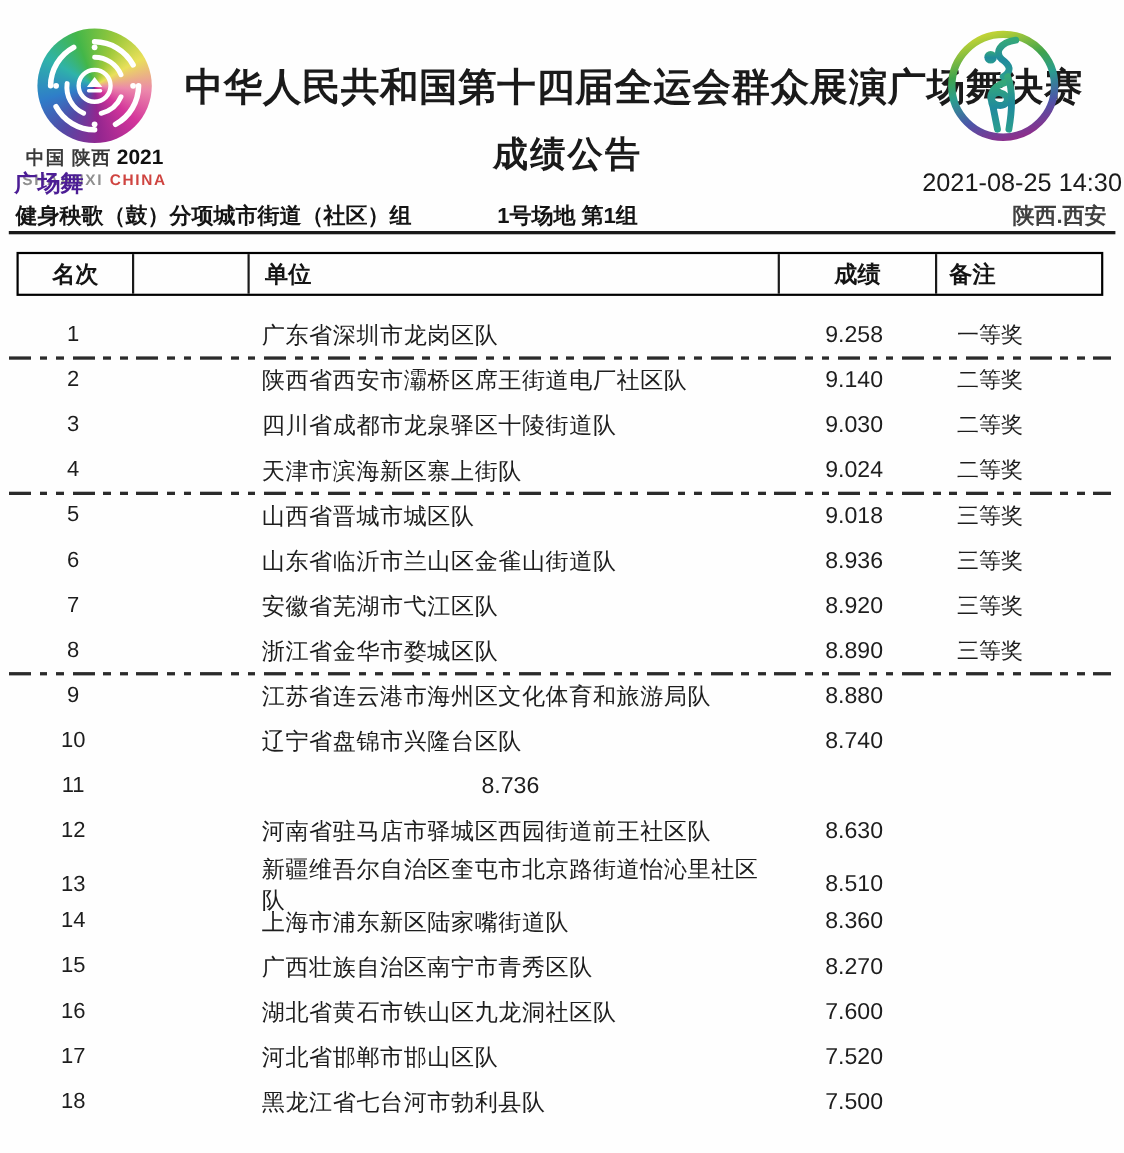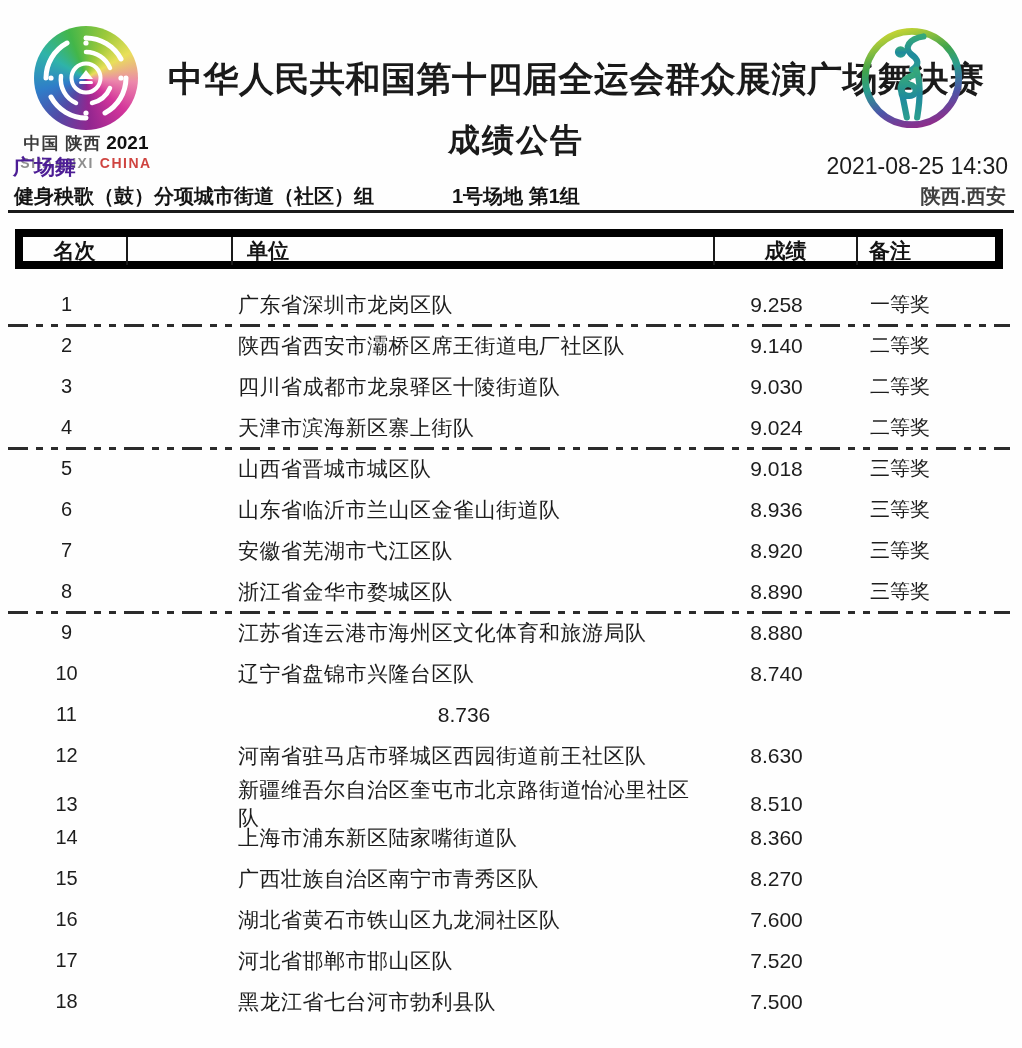--- a/index.html
+++ b/index.html
@@ -36,34 +36,34 @@
   .logo-line2 .cn-red { color: #cf4440; margin-left: 6px; }
 
   .event-label { position: absolute; left: 13px; top: 153px; font-size: 21px; font-weight: 600; color: #4c1d95; }
 
   .title-block { position: absolute; left: 168px; right: 158px; top: 56px; text-align: center; }
   .main-title { font-size: 35px; font-weight: 700; color: #1a1a1a; letter-spacing: 0.5px; white-space: nowrap; }
   .sub-title { margin-top: 16px; font-size: 32px; font-weight: 700; color: #1a1a1a; letter-spacing: 2px; }
 
   .right-logo { position: absolute; left: 858px; top: 24px; width: 108px; height: 108px; }
 
-  .datetime { position: absolute; right: 14px; top: 153px; font-size: 23px; color: #1b1b1b; }
+  .datetime { position: absolute; right: 2px; top: 153px; font-size: 23px; color: #1b1b1b; }
 
   
   .meta-row { position: absolute; left: 0; right: 0; top: 183px; height: 26px; font-weight: 600; }
   .meta-left { position: absolute; left: 14px; font-size: 20px; color: #141414; }
   .meta-center { position: absolute; left: 452px; font-size: 20px; color: #141414; }
   .meta-right { position: absolute; right: 16px; font-size: 20px; color: #404040; }
 
   .rule { position: absolute; left: 8px; right: 8px; top: 210px; height: 3px; background: #1a1a1a; }
 
   
   .thead {
     position: absolute; left: 15px; top: 229px; width: 988px; height: 40px;
-    border: 8px solid #000000;
+    border: 2px solid #000000;
     display: grid;
     grid-template-columns: 103px 105px 482px 143px auto;
     align-items: center;
     font-size: 21px; font-weight: 600; color: #141414;
   }
   .thead .th { height: 100%; display: flex; align-items: center; }
   .thead .th + .th { border-left: 2px solid #1a1a1a; }
   .th-rank { justify-content: center; }
   .th-unit { padding-left: 14px; }
   .th-score { justify-content: center; }

